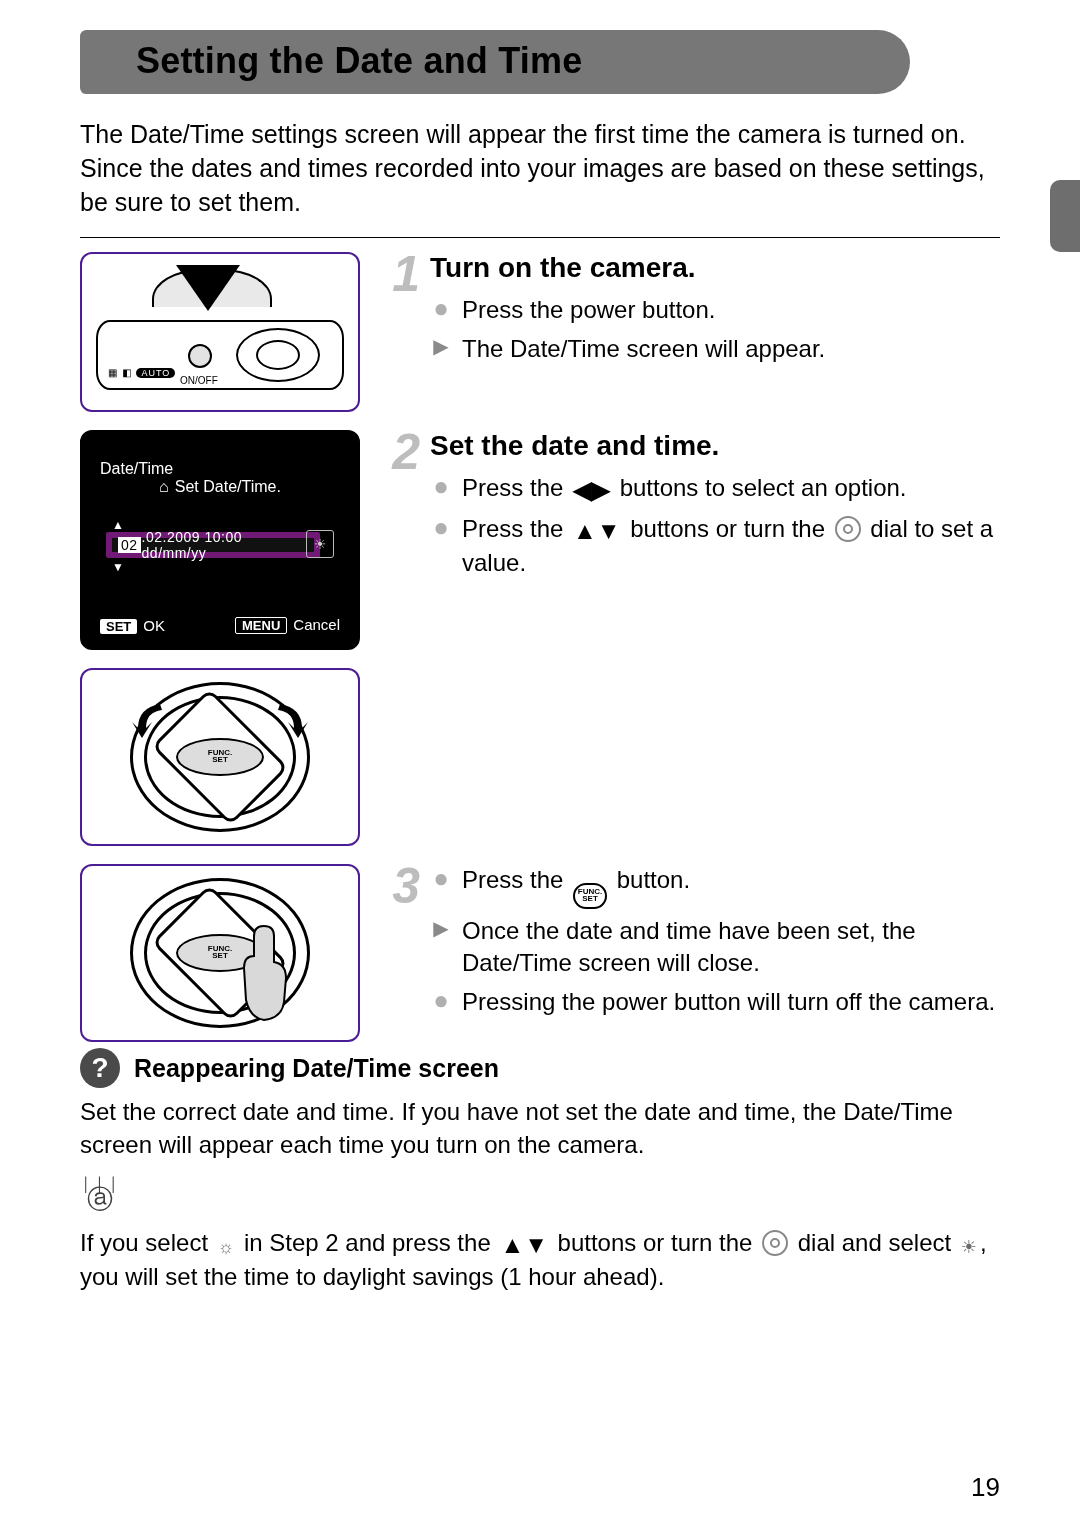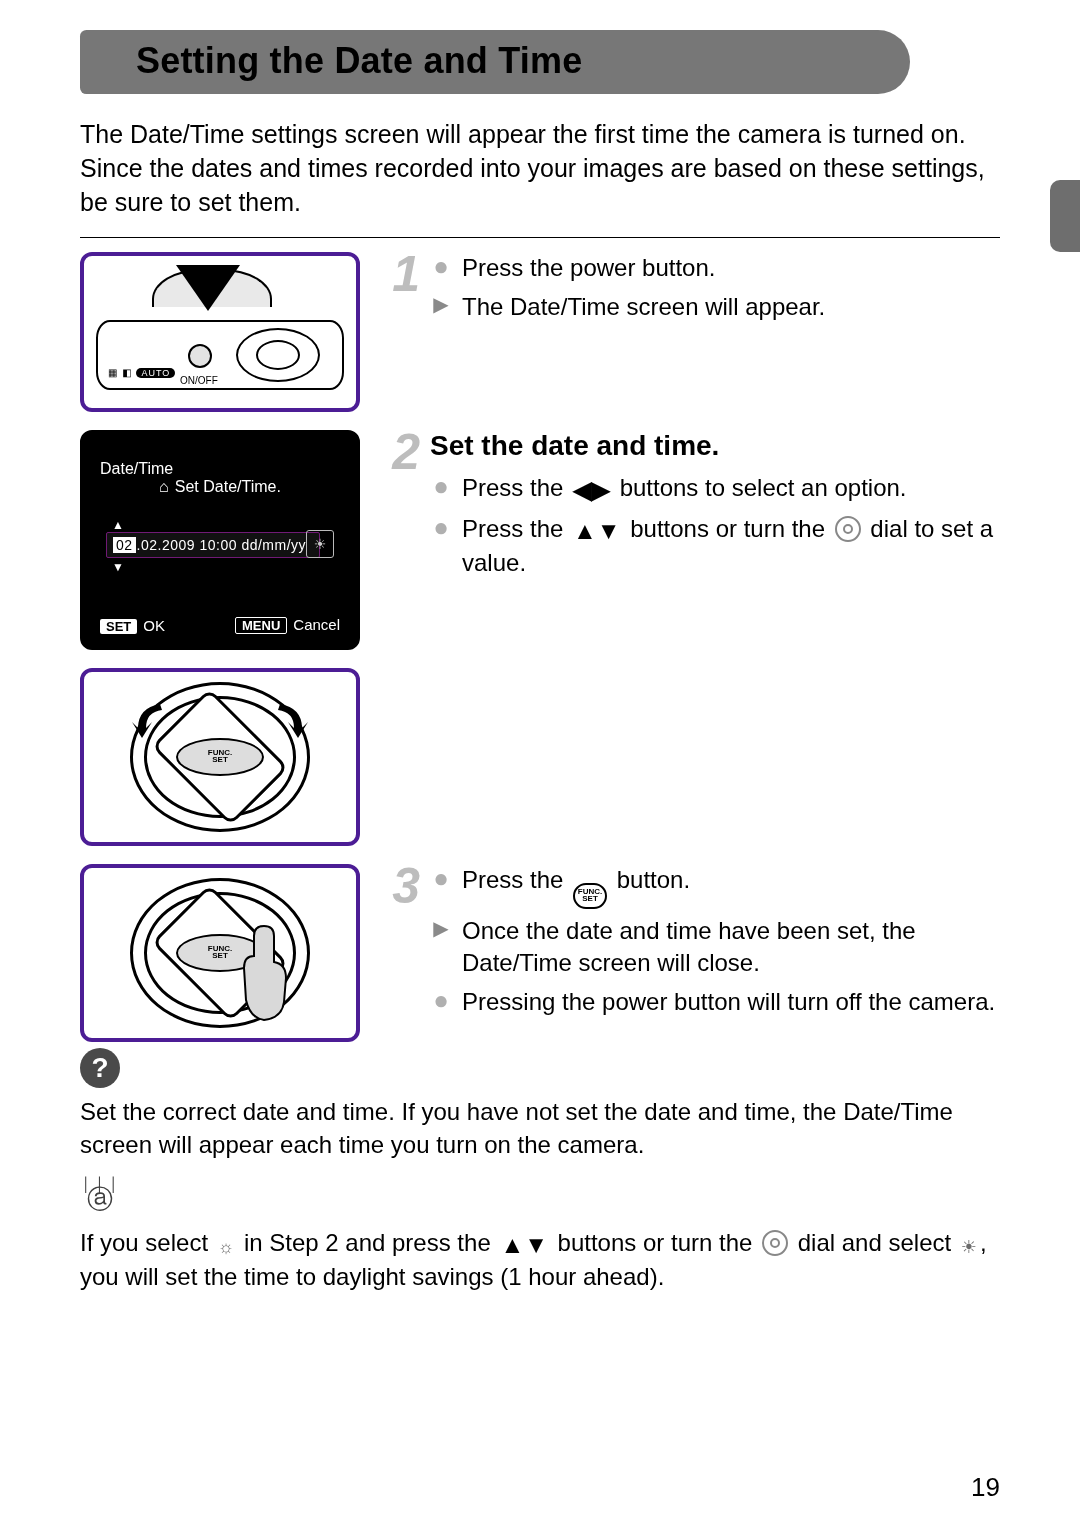--- a/index.html
+++ b/index.html
@@ -50,21 +50,21 @@
   .content {
     display: grid;
     grid-template-columns: 280px 1fr;
     column-gap: 28px;
     row-gap: 18px;
     align-items: start;
   }
 
   .illus {
     width: 280px;
-    border: 4px solid #4c1d95;
+    border: 2px solid #4c1d95;
     border-radius: 12px;
     background: #fff;
     display: flex;
     align-items: center;
     justify-content: center;
     overflow: hidden;
   }
   .illus.h160 { height: 160px; }
   .illus.h178 { height: 178px; }
 
@@ -159,21 +159,21 @@
   .cam-top .bits .pill{ display:inline-block; background:#000; color:#fff; border-radius:7px; padding:0 5px; font-size:9px; }
 
   
   .lcd { width:280px; height:220px; border:2px solid #000; border-radius:12px; background:#000; position:relative; color:#fff; font-size:16px; }
   .lcd .hdr{ position:absolute; top:28px; left:18px; font-size:16px; }
   .lcd .msg{ position:absolute; top:46px; left:0; right:0; text-align:center; font-size:16px; }
   .lcd .homeico{ display:inline-block; margin-right:6px; }
   .lcd .field{
     position:absolute; top:100px; left:24px;
     width:214px; height:26px;
-    border:1px solid #701a75; border-radius:2px;
+    border:6px solid #701a75; border-radius:2px;
     background:#111; color:#fff; font-size:14px; letter-spacing:.5px;
     display:flex; align-items:center; padding:0 6px;
   }
   .lcd .field .hl{ background:#fff; color:#000; padding:0 3px; margin-right:1px; }
   .lcd .caretu, .lcd .caretd{
     position:absolute; left:30px; color:#fff; font-size:12px;
   }
   .lcd .caretu{ top:86px; } .lcd .caretd{ top:128px; }
   .lcd .sun{ position:absolute; top:98px; right:24px; width:28px; height:28px; border:1px solid #bbb; border-radius:3px;
     display:flex; align-items:center; justify-content:center; color:#ccc; font-size:14px; }
@@ -244,20 +244,21 @@
       <div class="ring"></div>
       <div class="pwr"></div>
       <div class="lbl">ON/OFF</div>
       <div class="bits">▦ ◧ <span class="pill">AUTO</span></div>
     </div>
   </div>
 
   <div class="step">
     <div class="step-num">1</div>
     <div class="step-body">
+      <div class="step-title">Turn on the camera.</div>
       <div class="bl">
           <span class="mark dot">●</span>
           <span>Press the power button.</span>
         </div>
       <div class="bl">
           <span class="mark tri">▶</span>
           <span>The Date/Time screen will appear.</span>
         </div>
     </div>
   </div>
@@ -353,20 +354,21 @@
           <span class="mark dot">●</span>
           <span>Pressing the power button will turn off the camera.</span>
         </div>
     </div>
   </div>
 
 </div>
 
 <div class="note-row">
   <div class="circ-badge">?</div>
+  <div class="note-title">Reappearing Date/Time screen</div>
 </div>
 <p class="note-text">Set the correct date and time. If you have not set the date and time, the Date/Time screen will appear each time you turn on the camera.</p>
 
 <div class="note-row">
   <div class="bulb-badge">
     <span class="rays">׀ ׀ ׀</span>
     <span>ⓐ</span>
   </div>
 </div>
 <p class="note-text">

